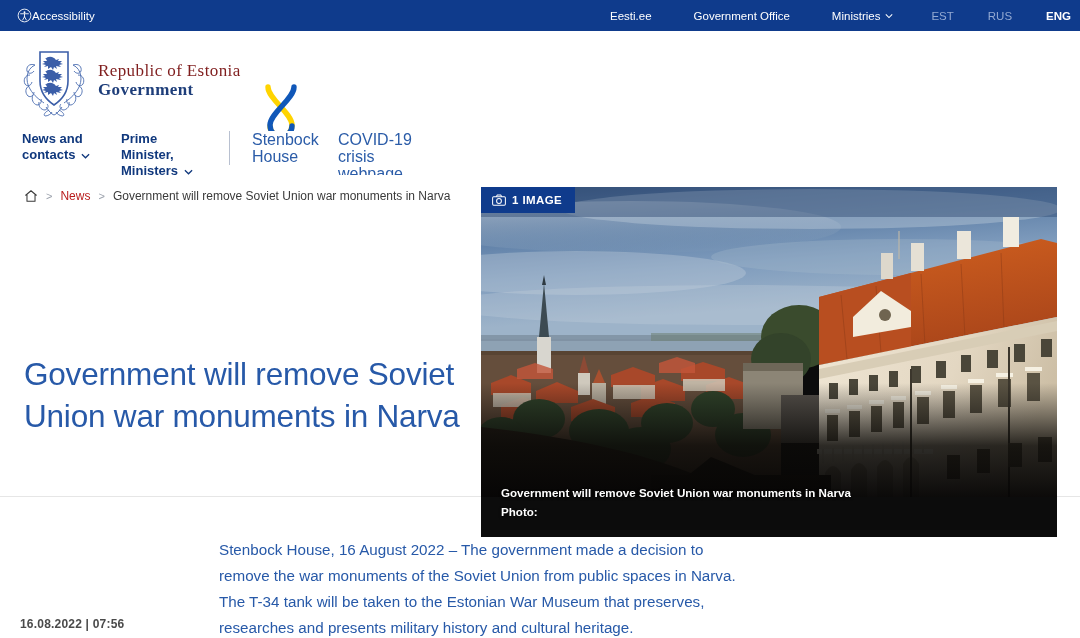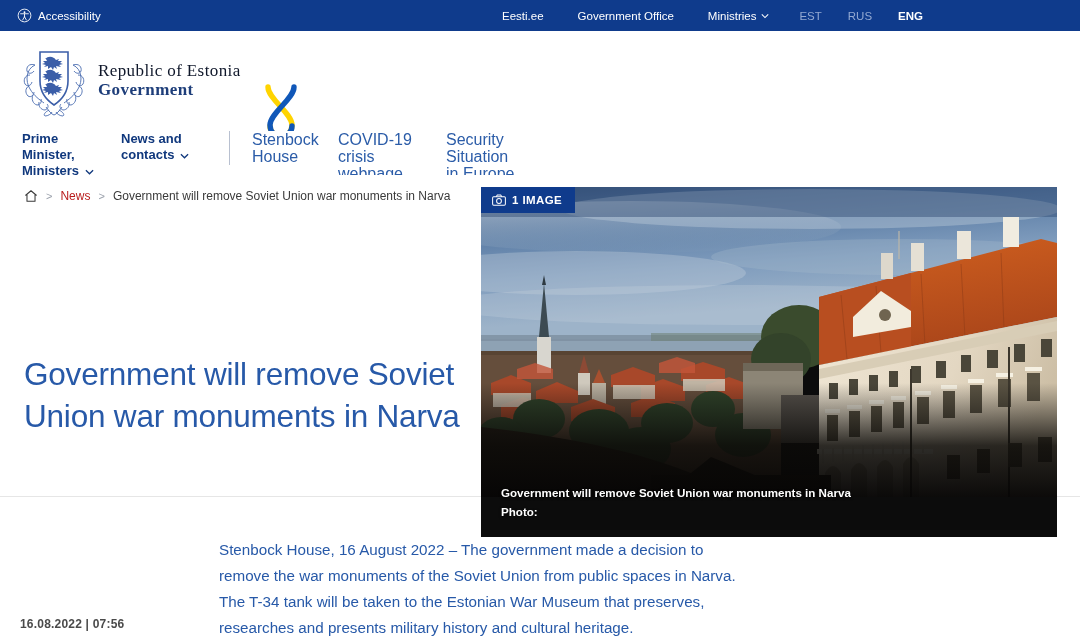--- a/index.html
+++ b/index.html
@@ -15,31 +15,30 @@
   .topbar {
     height: 31px;
     background: #0f3b8c;
     display: flex;
     align-items: center;
     color: #ffffff;
     font-size: 11.5px;
     position: relative;
   }
   .topbar-left {
-    display: flex; align-items: center; gap: 6px;
+    display: flex; align-items: center; 
     margin-left: 17px;
     color: #ffffff;
     cursor: pointer;
   }
   .access-icon { width: 15px; height: 15px; display:block; }
   .topbar-right {
     position: absolute;
     right: 0; top: 0; height: 31px;
-    display: flex; align-items: center; gap: 8px;
-    padding-right: 148px;
+    display: flex; align-items: center; gap: 16px;
   }
   .topbar-link {
     color: #ffffff;
     font-size: 11.5px;
     padding: 0 13px;
     cursor: pointer;
     white-space: nowrap;
     display: flex; align-items: center; gap: 5px;
   }
   .topbar-lang {
@@ -58,21 +57,21 @@
     position: relative;
   }
   .logo-block {
     position: absolute;
     left: 22px; top: 12px;
     display: flex; align-items: center; gap: 12px;
   }
   .crest { width: 64px; height: 74px; display:block; }
   .logo-text { line-height: 1.12; }
   .logo-line1 {
-    color: #0f172a;
+    color: #7f1d1d;
     font-size: 17px;
     letter-spacing: 0.4px;
     font-family: "Liberation Serif", serif;
   }
   .logo-line2 {
     color: #1e3e7a;
     font-size: 17px;
     letter-spacing: 0.4px;
     font-weight: bold;
     font-family: "Liberation Serif", serif;
@@ -327,53 +326,49 @@
       <svg width="18" height="14" viewBox="0 0 20 14">
         <path d="M1 7 H17 M11.5 1.5 L17.5 7 L11.5 12.5" fill="none" stroke="#1b4a97" stroke-width="1.7" stroke-linecap="round" stroke-linejoin="round"></path>
       </svg>
     </button>
   </div>
 </div>
 
 <div class="mainnav">
   <div class="nav-primary">
     <div class="nav-item-primary">
+      <div>News and</div>
+      <div>
+        <span>contacts</span>
+        <svg class="chev" width="9" height="6" viewBox="0 0 10 6">
+          <path d="M1 1 L5 5 L9 1" fill="none" stroke="#10387d" stroke-width="1.4"></path>
+        </svg>
+      </div>
+    </div>
+    <div class="nav-item-primary">
       <div>Prime Minister,</div>
       <div>
         <span>Ministers</span>
         <svg class="chev" width="9" height="6" viewBox="0 0 10 6">
           <path d="M1 1 L5 5 L9 1" fill="none" stroke="#10387d" stroke-width="1.4"></path>
         </svg>
       </div>
     </div>
-    <div class="nav-item-primary">
-      <div>News and</div>
-      <div>
-        <span>contacts</span>
-        <svg class="chev" width="9" height="6" viewBox="0 0 10 6">
-          <path d="M1 1 L5 5 L9 1" fill="none" stroke="#10387d" stroke-width="1.4"></path>
-        </svg>
-      </div>
-    </div>
   </div>
 
   <div class="nav-divider"></div>
 
   <div class="nav-secondary">
     <div class="nav-item-secondary">
       <div>Stenbock</div>
       <div>House</div>
     </div>
     <div class="nav-item-secondary w2">
       <div>COVID-19 crisis</div>
       <div>webpage</div>
-    </div>
-    <div class="nav-item-secondary w3">
-      <div>Security Situation</div>
-      <div>in Europe</div>
     </div>
   </div>
 </div>
 
 <div class="content">
   <div class="article-row">
 
     <div class="article-left">
       <div class="breadcrumb">
         <svg class="home-icon" viewBox="0 0 16 16">

